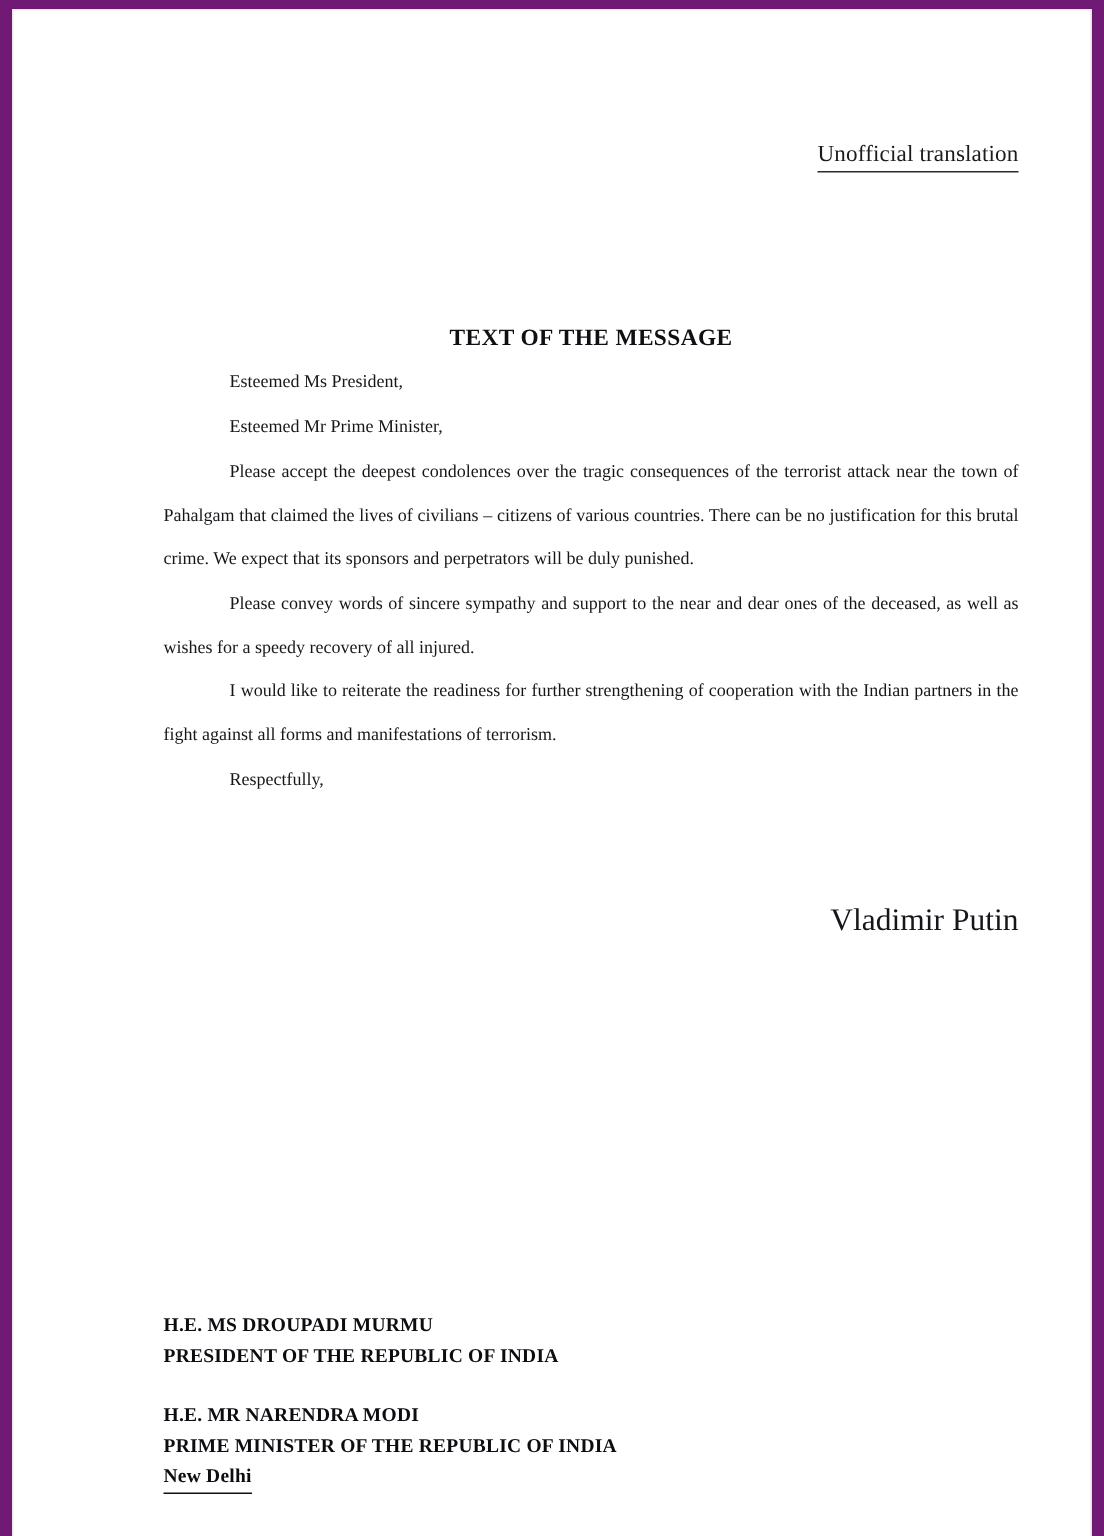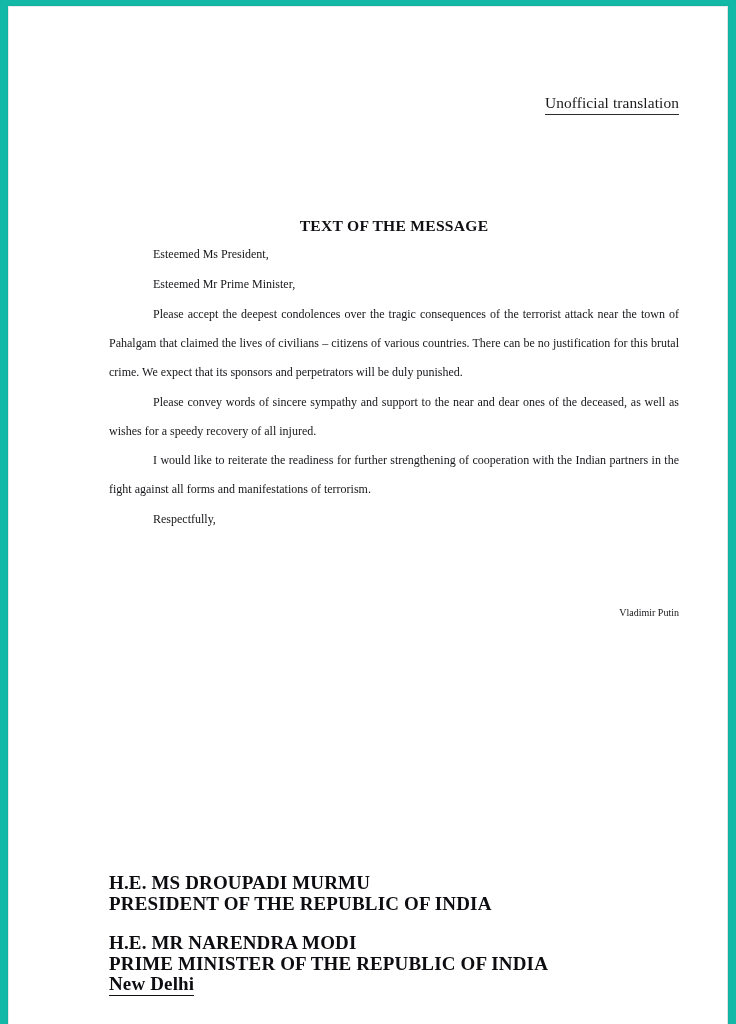--- a/index.html
+++ b/index.html
@@ -14,21 +14,21 @@
     overflow: hidden;
     font-family: "Liberation Serif", "DejaVu Serif", serif;
     -webkit-font-smoothing: antialiased;
   }
 
   
   .page-shell {
     position: relative;
     width: 736px;
     height: 1024px;
-    background: #14b8a6;
+    background: #701a75;
     box-sizing: border-box;
   }
   .page {
     position: absolute;
     left: 8px;
     top: 6px;
     width: 720px;
     height: 1018px;
     background: #ffffff;
     box-sizing: border-box;
@@ -115,33 +115,33 @@
     font-family: Liberation Serif, serif;
   }
 
   
   .signature-row {
     position: absolute;
     top: 595px;
     left: 0;
     width: 570px;
     text-align: right;
-    font-size: 10px;
+    font-size: 21px;
     line-height: 22px;
     color: #16161a;
   }
 
   
   .addressee-block {
     position: absolute;
     top: 866px;
     left: 0;
     width: 570px;
     font-weight: bold;
-    font-size: 19px;
+    font-size: 13px;
     line-height: 20.5px;
     letter-spacing: 0.15px;
     color: #0d0d11;
   }
   .addressee-group { margin: 0 0 19px 0; }
   .addressee-group:last-child { margin-bottom: 0; }
   .addressee-line { display: block; white-space: nowrap; }
   .place-line {
     display: inline-block;
     border-bottom: 1.5px solid #111114;

